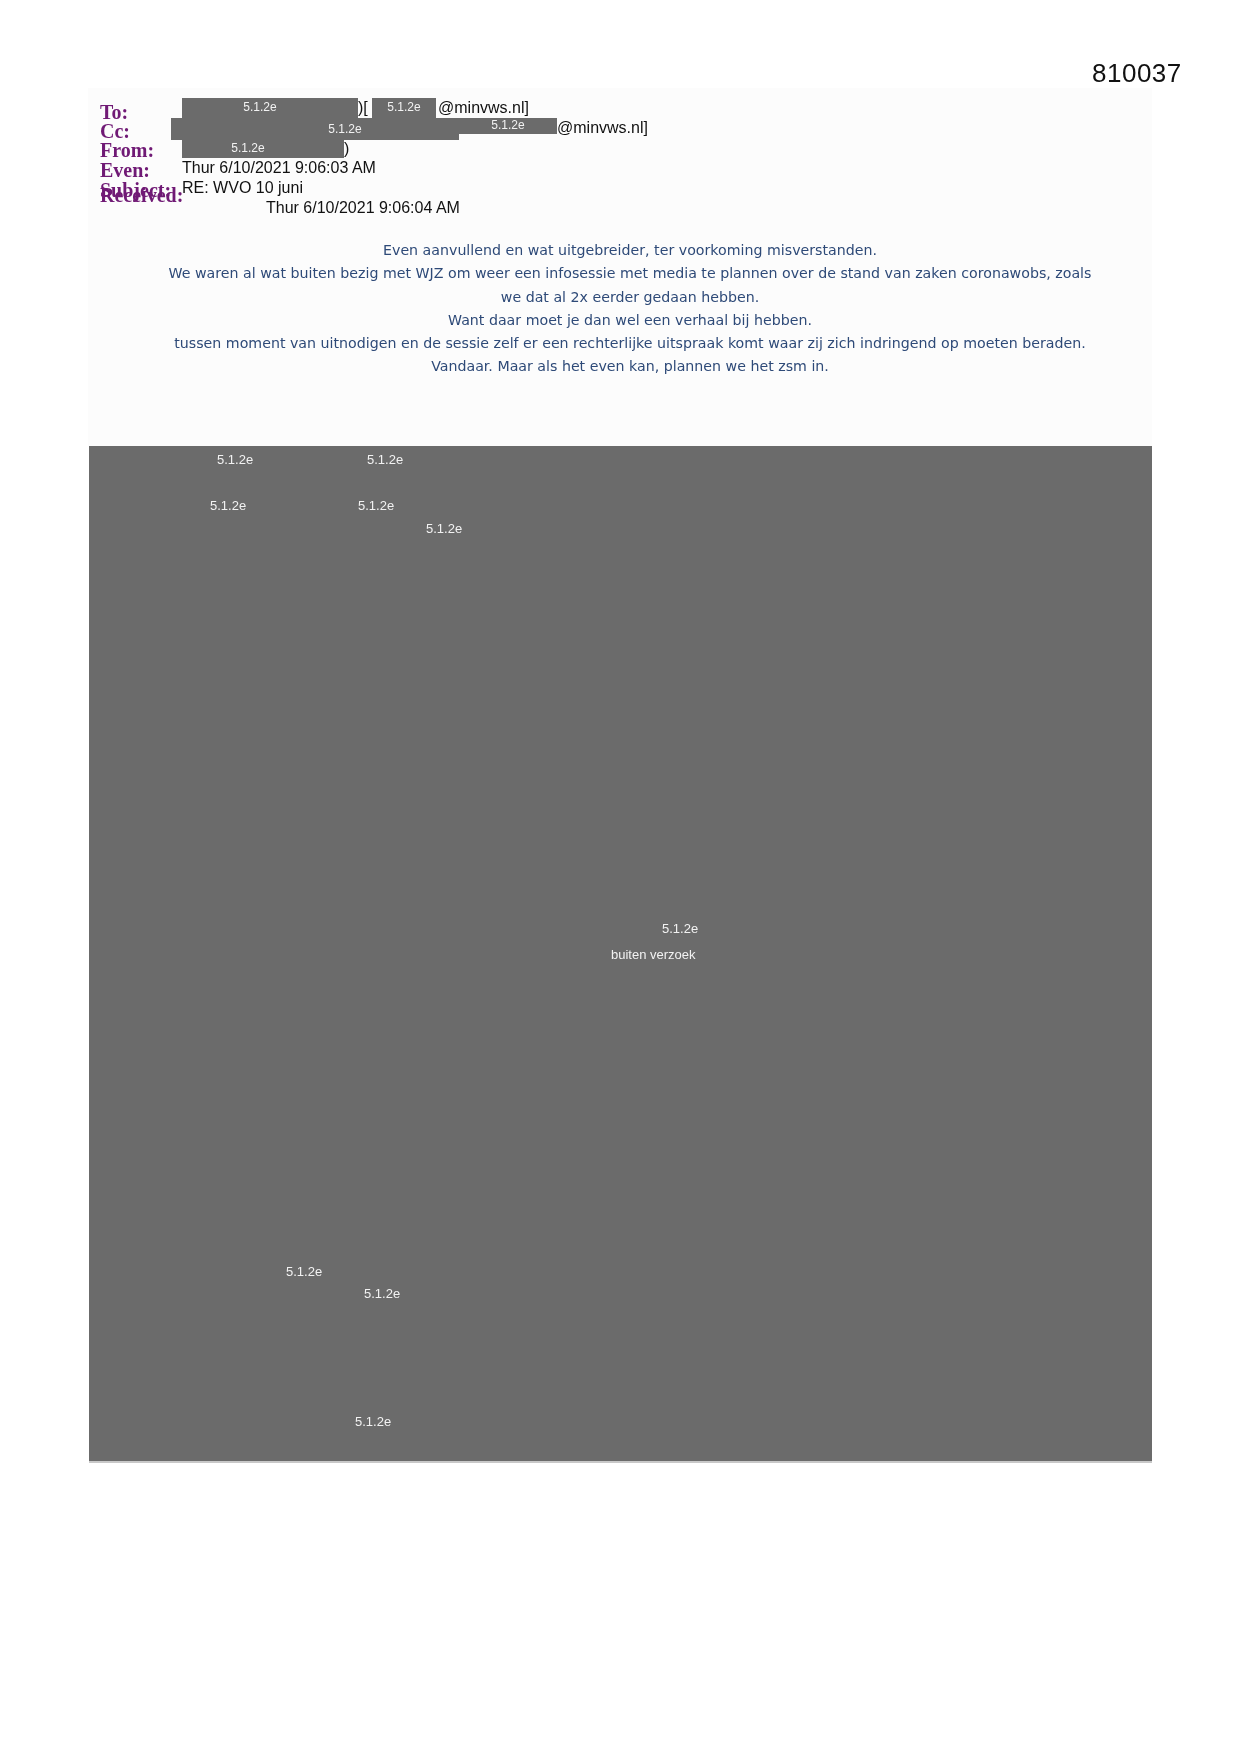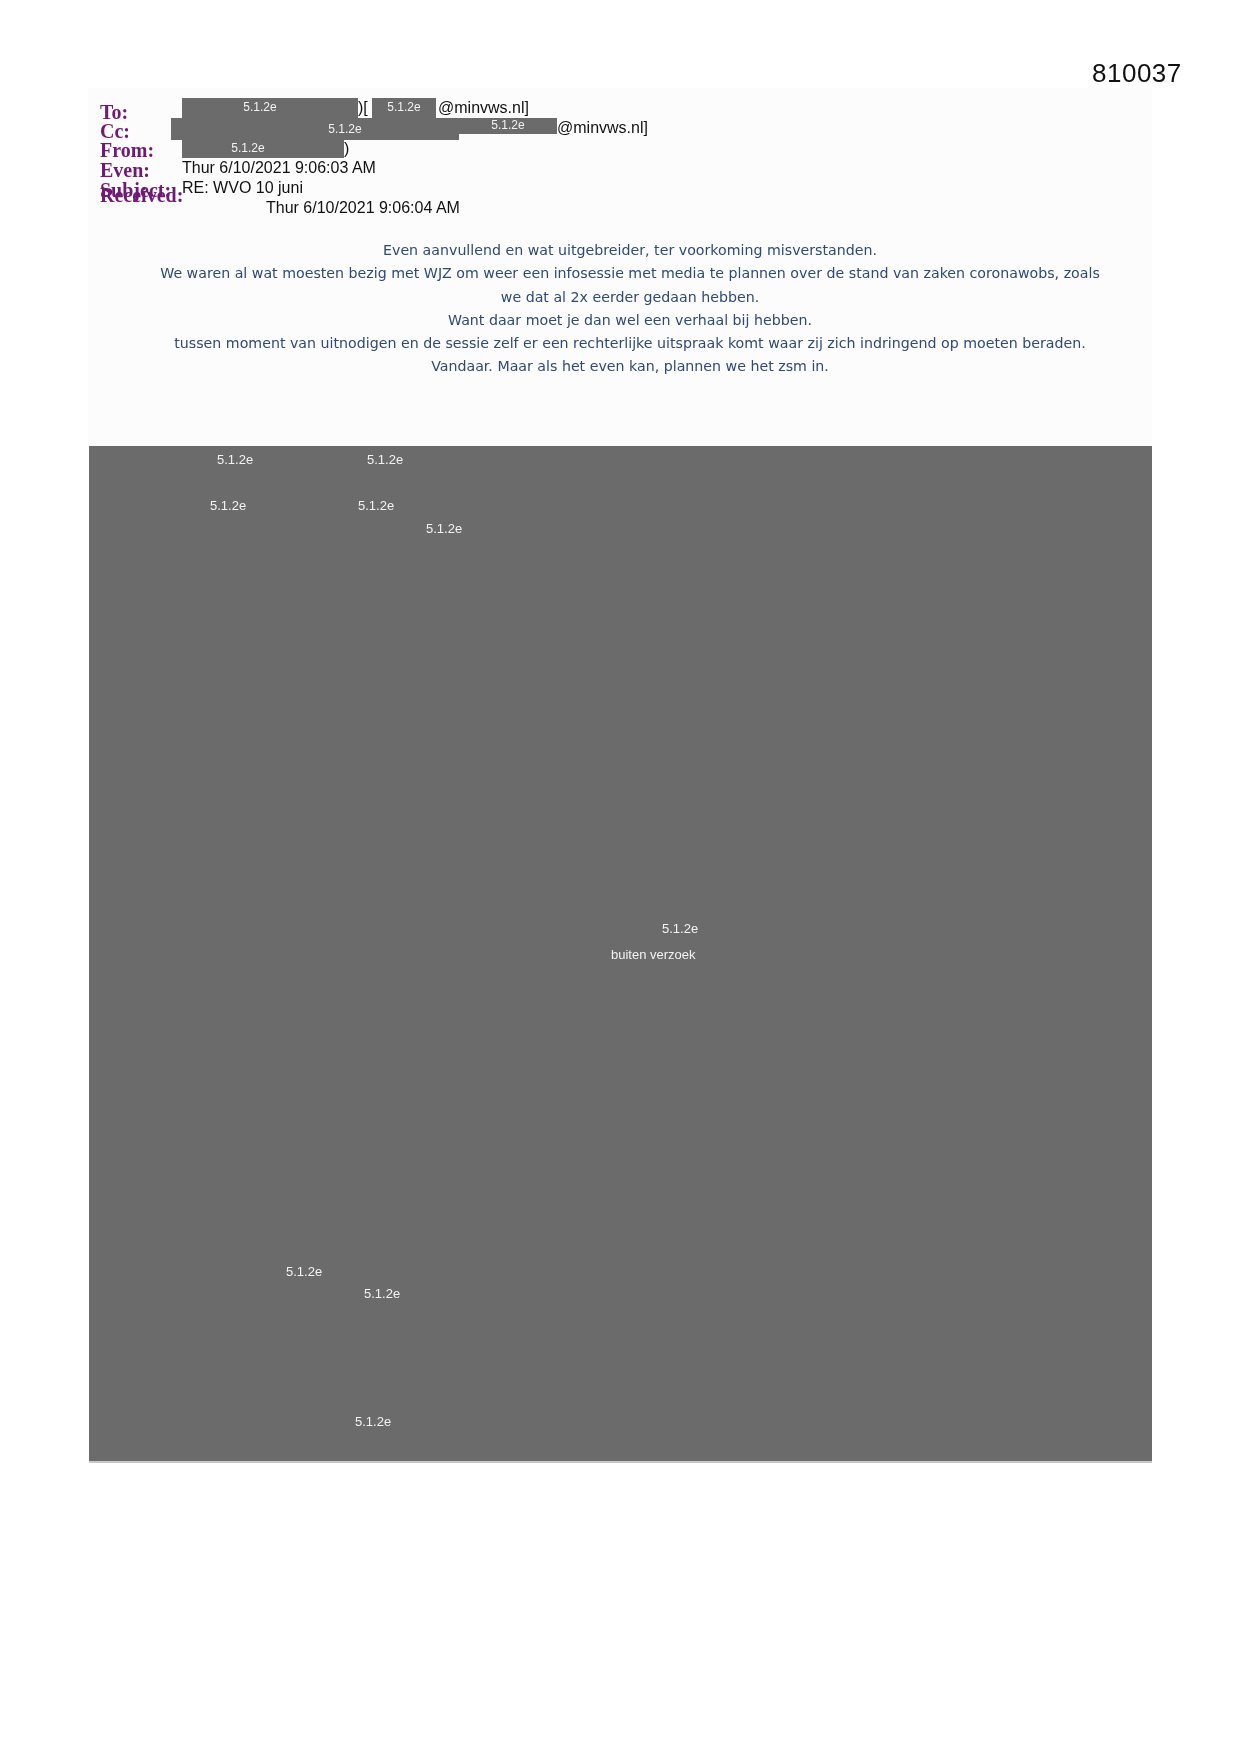--- a/index.html
+++ b/index.html
@@ -113,21 +113,21 @@
 <div class="hdr-value" style="left:182px; top:159px;">Thur 6/10/2021 9:06:03 AM</div>
 
 <div class="hdr-label" style="left:100px; top:179px;">Subject:</div>
 <div class="hdr-value" style="left:182px; top:179px;">RE: WVO 10 juni</div>
 
 <div class="hdr-label" style="left:100px; top:184px;">Received:</div>
 <div class="hdr-value" style="left:266px; top:183px;margin-top:16px;">Thur 6/10/2021 9:06:04 AM</div>
 
 <div class="body-text">
   <span class="line">Even aanvullend en wat uitgebreider, ter voorkoming misverstanden.</span>
-  <span class="line">We waren al wat moesten bezig met WJZ om weer een infosessie met media te plannen over de stand van zaken coronawobs, zoals</span>
+  <span class="line">We waren al wat buiten bezig met WJZ om weer een infosessie met media te plannen over de stand van zaken coronawobs, zoals</span>
   <span class="line">we dat al 2x eerder gedaan hebben.</span>
   <span class="line">Want daar moet je dan wel een verhaal bij hebben.</span>
   <span class="line">tussen moment van uitnodigen en de sessie zelf er een rechterlijke uitspraak komt waar zij zich indringend op moeten beraden.</span>
   <span class="line">Vandaar. Maar als het even kan, plannen we het zsm in.</span>
 </div>
 
 <div class="big-redact"></div>
 
 <div class="redact-label" style="left:217px; top:452px;">5.1.2e</div>
 <div class="redact-label" style="left:367px; top:452px;">5.1.2e</div>

